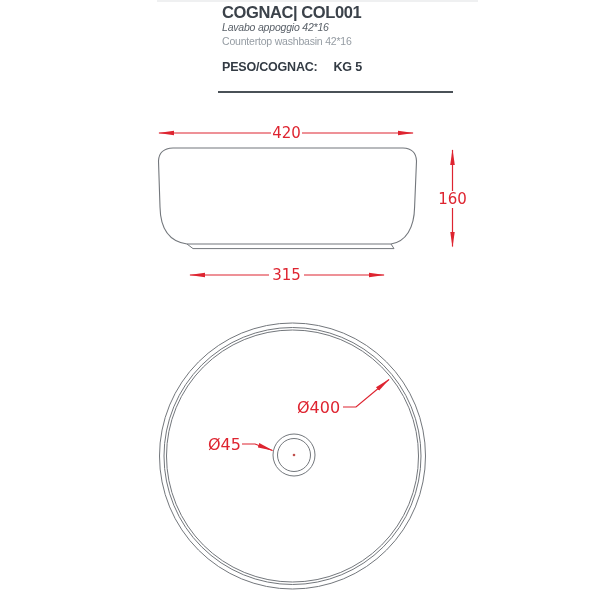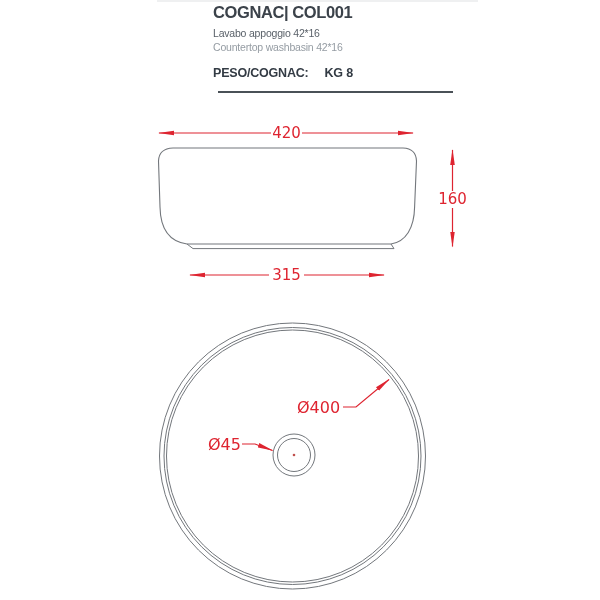--- a/index.html
+++ b/index.html
@@ -4,27 +4,27 @@
 <style>
   html,body{margin:0;padding:0;}
   body{
     width:600px;height:600px;background:#ffffff;position:relative;overflow:hidden;
     font-family:"Liberation Sans", sans-serif;
   }
   .top-strip{
     position:absolute;top:0;left:157px;width:321px;height:2px;
     background:#eff0f1;
   }
-  header{position:absolute;left:213px;top:3px;width:260px;}
+  header{position:absolute;left:222px;top:3px;width:260px;}
   .title{
     font-size:16.5px;font-weight:bold;letter-spacing:-0.4px;color:#3b424a;
     margin:0;line-height:1.1;
   }
   .sub{font-size:10.5px;letter-spacing:-0.2px;line-height:1.32;}
-  .sub.it{color:#5a6169;margin-top:6px;}
+  .sub.it{color:#5a6169;font-style:italic;}
   .sub.en{color:#959ca3;}
   .weight-row{margin-top:11px;font-size:12.5px;font-weight:bold;color:#333b44;letter-spacing:-0.2px;}
   .weight-row .kg{margin-left:16px;}
   .separator{
     position:absolute;left:218px;top:91px;width:235px;height:2px;background:#4a5157;
   }
   svg.drawing{position:absolute;left:0;top:0;}
   .outline{fill:none;stroke:#73777c;stroke-width:1.1;}
   .thin{stroke-width:1;}
   .dim{fill:none;stroke:#de2430;stroke-width:1.2;}
@@ -37,21 +37,21 @@
 </head>
 <body>
 
 <div class="top-strip"></div>
 
 <header>
   <h1 class="title">COGNAC| COL001</h1>
   <div class="sub it">Lavabo appoggio 42*16</div>
   <div class="sub en">Countertop washbasin 42*16</div>
   <div class="weight-row">
-    <span>PESO/COGNAC:</span><span class="kg">KG 8</span>
+    <span>PESO/COGNAC:</span><span class="kg">KG 5</span>
   </div>
 </header>
 
 <div class="separator"></div>
 
 <svg class="drawing" width="600" height="600" viewBox="0 0 600 600">
   <defs>
     <marker id="arr" viewBox="0 0 16 6" refX="15" refY="3" markerWidth="16" markerHeight="6" markerUnits="userSpaceOnUse" orient="auto">
       <path d="M16,3 L0,0.7 L0,5.3 Z" fill="#de2430"></path>
     </marker>

